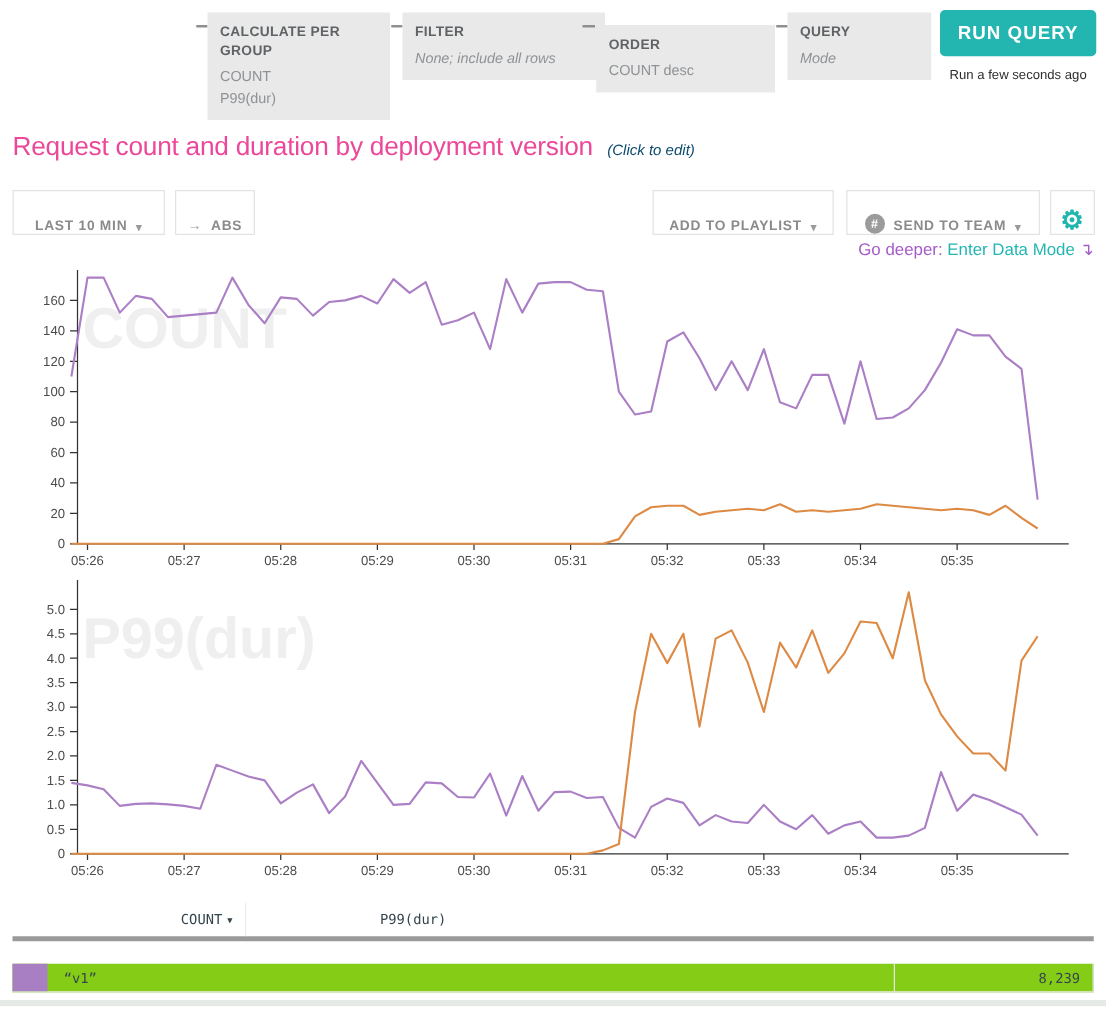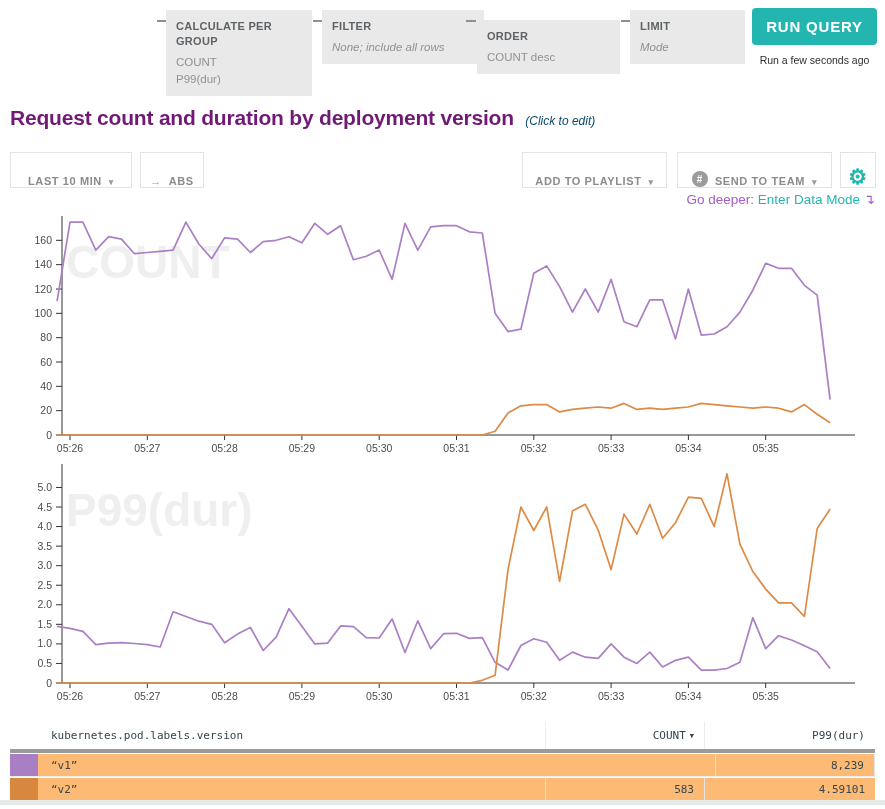--- a/index.html
+++ b/index.html
@@ -13,21 +13,21 @@
   .qstep .qval { font-size:11.5px; color:#8f9295; margin-top:5px; line-height:1.5; white-space:nowrap; overflow:hidden; }
   .qstep .qval.italic { font-style:italic; }
   .conn { position:absolute; top:20px; height:2px; background:#8f8f8f; }
 
   .run-btn { position:absolute; left:752px; top:8px; width:125px; height:37px; border:none; border-radius:4px;
              color:#fff; font-family:inherit; font-size:15px; font-weight:bold; letter-spacing:.8px; cursor:pointer; }
   .run-status { position:absolute; left:748px; top:54px; width:133px; text-align:center; font-size:10.5px; color:#2e2e2e; }
 
   
   .title-row { position:absolute; left:10px; top:106px; width:860px; white-space:nowrap; }
-  .page-title { display:inline; font-size:21px; font-weight:bold; color:#701a75; letter-spacing:-.2px; }
+  .page-title { display:inline; font-size:21px; font-weight:normal; color:#ec4899; letter-spacing:-.2px; }
   .edit-hint { display:inline; font-size:12px; font-style:italic; color:#0c4a6e; margin-left:7px; }
 
   
   .tbtn { position:absolute; top:152px; height:36px; background:#fff; border:1px solid #e3e3e3;
           display:flex; align-items:flex-end; justify-content:center; gap:7px;
           font-size:11px; font-weight:bold; letter-spacing:.6px; color:#8b8b8b; cursor:pointer; }
   .caret { font-size:9px; color:#9a9a9a; }
   .slack-ic { width:16px; height:16px; border-radius:50%; background:#9b9b9b; color:#fff; font-size:10px; font-weight:bold;
               display:flex; align-items:center; justify-content:center; }
   .gear-glyph { font-size:21px; line-height:1; }
@@ -40,21 +40,21 @@
   #chart-count { top:210px; }
   #chart-p99 { top:458px; }
   svg text { font-family:"Liberation Sans",sans-serif; }
 
   
   .result-table { position:absolute; left:10px; top:722px; width:865px; font-family:"DejaVu Sans Mono","Liberation Mono",monospace; }
   .trow { display:flex; align-items:stretch; }
   .thead { height:27px; }
   .thead .cell { font-size:11px; color:#33454d; display:flex; align-items:center; }
   .sort-bar { height:4px; background:#9a9a9a; }
-  .drow { height:23px; background:#fdba74; border-bottom:1px solid #ececec; margin-top:1px; }
+  .drow { height:23px; background:#84cc16; border-bottom:1px solid #ececec; margin-top:18px; }
   .drow .cell { font-size:11px; color:#37474f; display:flex; align-items:center; }
   .cell.swatch { width:28px; flex:none; }
   .cell.c-version { flex:1; padding-left:13px; border-right:1px solid #e4e4e4; }
   .cell.c-count { width:159px; flex:none; justify-content:flex-end; padding-right:10px; border-right:1px solid #e4e4e4; }
   .cell.c-p99 { width:170px; flex:none; justify-content:flex-end; padding-right:10px; }
   .thead .cell.c-version { border-right:1px solid #ededed; }
   .thead .cell.c-count,.thead .cell.c-p99 { border-right-color:#ededed; }
   .sort-ic { font-size:7px; margin-left:4px; color:#33454d; }
   .bottom-strip { position:absolute; left:0; top:800px; width:885px; height:5px; background:#e6eae7; }
 </style>
@@ -74,21 +74,21 @@
     <div class="qlabel">FILTER</div>
     <div class="qval italic">None; include all rows</div>
   </div>
   <div class="conn" style="left:466px; width:10px;"></div>
   <div class="qstep" style="left:477px; top:20px; width:143px;">
     <div class="qlabel">ORDER</div>
     <div class="qval">COUNT desc</div>
   </div>
   <div class="conn" style="left:621px; width:9px;"></div>
   <div class="qstep" style="left:630px; top:10px; width:115px;">
-    <div class="qlabel">LIMIT</div>
+    <div class="qlabel">QUERY</div>
     <div class="qval italic">Mode</div>
   </div>
 
   <button class="run-btn" id="run-btn" style="background: rgb(35, 182, 177);">RUN QUERY</button>
   <div class="run-status">Run a few seconds ago</div>
 
   <div class="title-row">
     <h1 class="page-title">Request count and duration by deployment version</h1>
     <span class="edit-hint">(Click to edit)</span>
   </div>
@@ -211,23 +211,20 @@
       <text x="678.4" y="242" font-size="10.5" fill="#4c4c4c" text-anchor="middle">05:34</text>
       <line x1="755.6999999999999" y1="225" x2="755.6999999999999" y2="230" stroke="#333" stroke-width="1"></line>
       <text x="755.6999999999999" y="242" font-size="10.5" fill="#4c4c4c" text-anchor="middle">05:35</text>
       <polyline points="47.1,168.3 60.0,170.3 72.9,173.4 85.8,186.7 98.7,185.1 111.5,184.7 124.4,185.5 137.3,186.7 150.2,189.0 163.1,153.8 175.9,158.5 188.8,163.2 201.7,166.3 214.6,184.7 227.5,176.1 240.4,169.5 253.3,192.5 266.1,179.2 279.0,150.7 291.9,168.3 304.8,185.9 317.7,185.1 330.6,167.9 343.4,168.7 356.3,179.6 369.2,180.0 382.1,160.9 395.0,194.5 407.8,162.8 420.7,190.6 433.6,175.7 446.5,175.3 459.4,180.4 472.3,179.6 485.1,204.3 498.0,212.1 510.9,187.5 523.8,180.8 536.7,184.3 549.6,202.3 562.5,194.1 575.3,199.2 588.2,200.4 601.1,185.9 614.0,199.2 626.9,205.4 639.8,194.1 652.6,209.0 665.5,202.3 678.4,199.2 691.3,212.1 704.2,212.1 717.0,210.5 729.9,204.3 742.8,159.7 755.7,190.6 768.6,177.7 781.5,182.0 794.4,187.8 807.2,193.7 820.1,210.5" fill="none" stroke="#ab7fc5" stroke-width="1.7" stroke-linejoin="round"></polyline>
       <polyline points="47.1,225.0 60.0,225.0 72.9,225.0 85.8,225.0 98.7,225.0 111.5,225.0 124.4,225.0 137.3,225.0 150.2,225.0 163.1,225.0 175.9,225.0 188.8,225.0 201.7,225.0 214.6,225.0 227.5,225.0 240.4,225.0 253.3,225.0 266.1,225.0 279.0,225.0 291.9,225.0 304.8,225.0 317.7,225.0 330.6,225.0 343.4,225.0 356.3,225.0 369.2,225.0 382.1,225.0 395.0,225.0 407.8,225.0 420.7,225.0 433.6,225.0 446.5,225.0 459.4,225.0 472.3,222.3 485.1,217.2 498.0,111.6 510.9,49.0 523.8,72.5 536.7,49.0 549.6,123.3 562.5,52.9 575.3,46.3 588.2,72.1 601.1,111.6 614.0,56.1 626.9,76.0 639.8,46.3 652.6,80.3 665.5,64.7 678.4,39.2 691.3,40.4 704.2,68.6 717.0,15.8 729.9,86.2 742.8,113.5 755.7,131.1 768.6,144.8 781.5,144.8 794.4,158.5 807.2,70.5 820.1,51.0" fill="none" stroke="#dd8a45" stroke-width="1.7" stroke-linejoin="round"></polyline>
     </svg>
 
   <div class="result-table">
     <div class="trow thead">
       <div class="cell swatch"></div>
-      <div class="cell c-version">
-        <span>kubernetes.pod.labels.version</span>
-      </div>
       <div class="cell c-count">
         <span>COUNT</span>
         <span class="sort-ic">▼</span>
       </div>
       <div class="cell c-p99">
         <span>P99(dur)</span>
       </div>
     </div>
     <div class="sort-bar"></div>
     <div class="trow drow">

